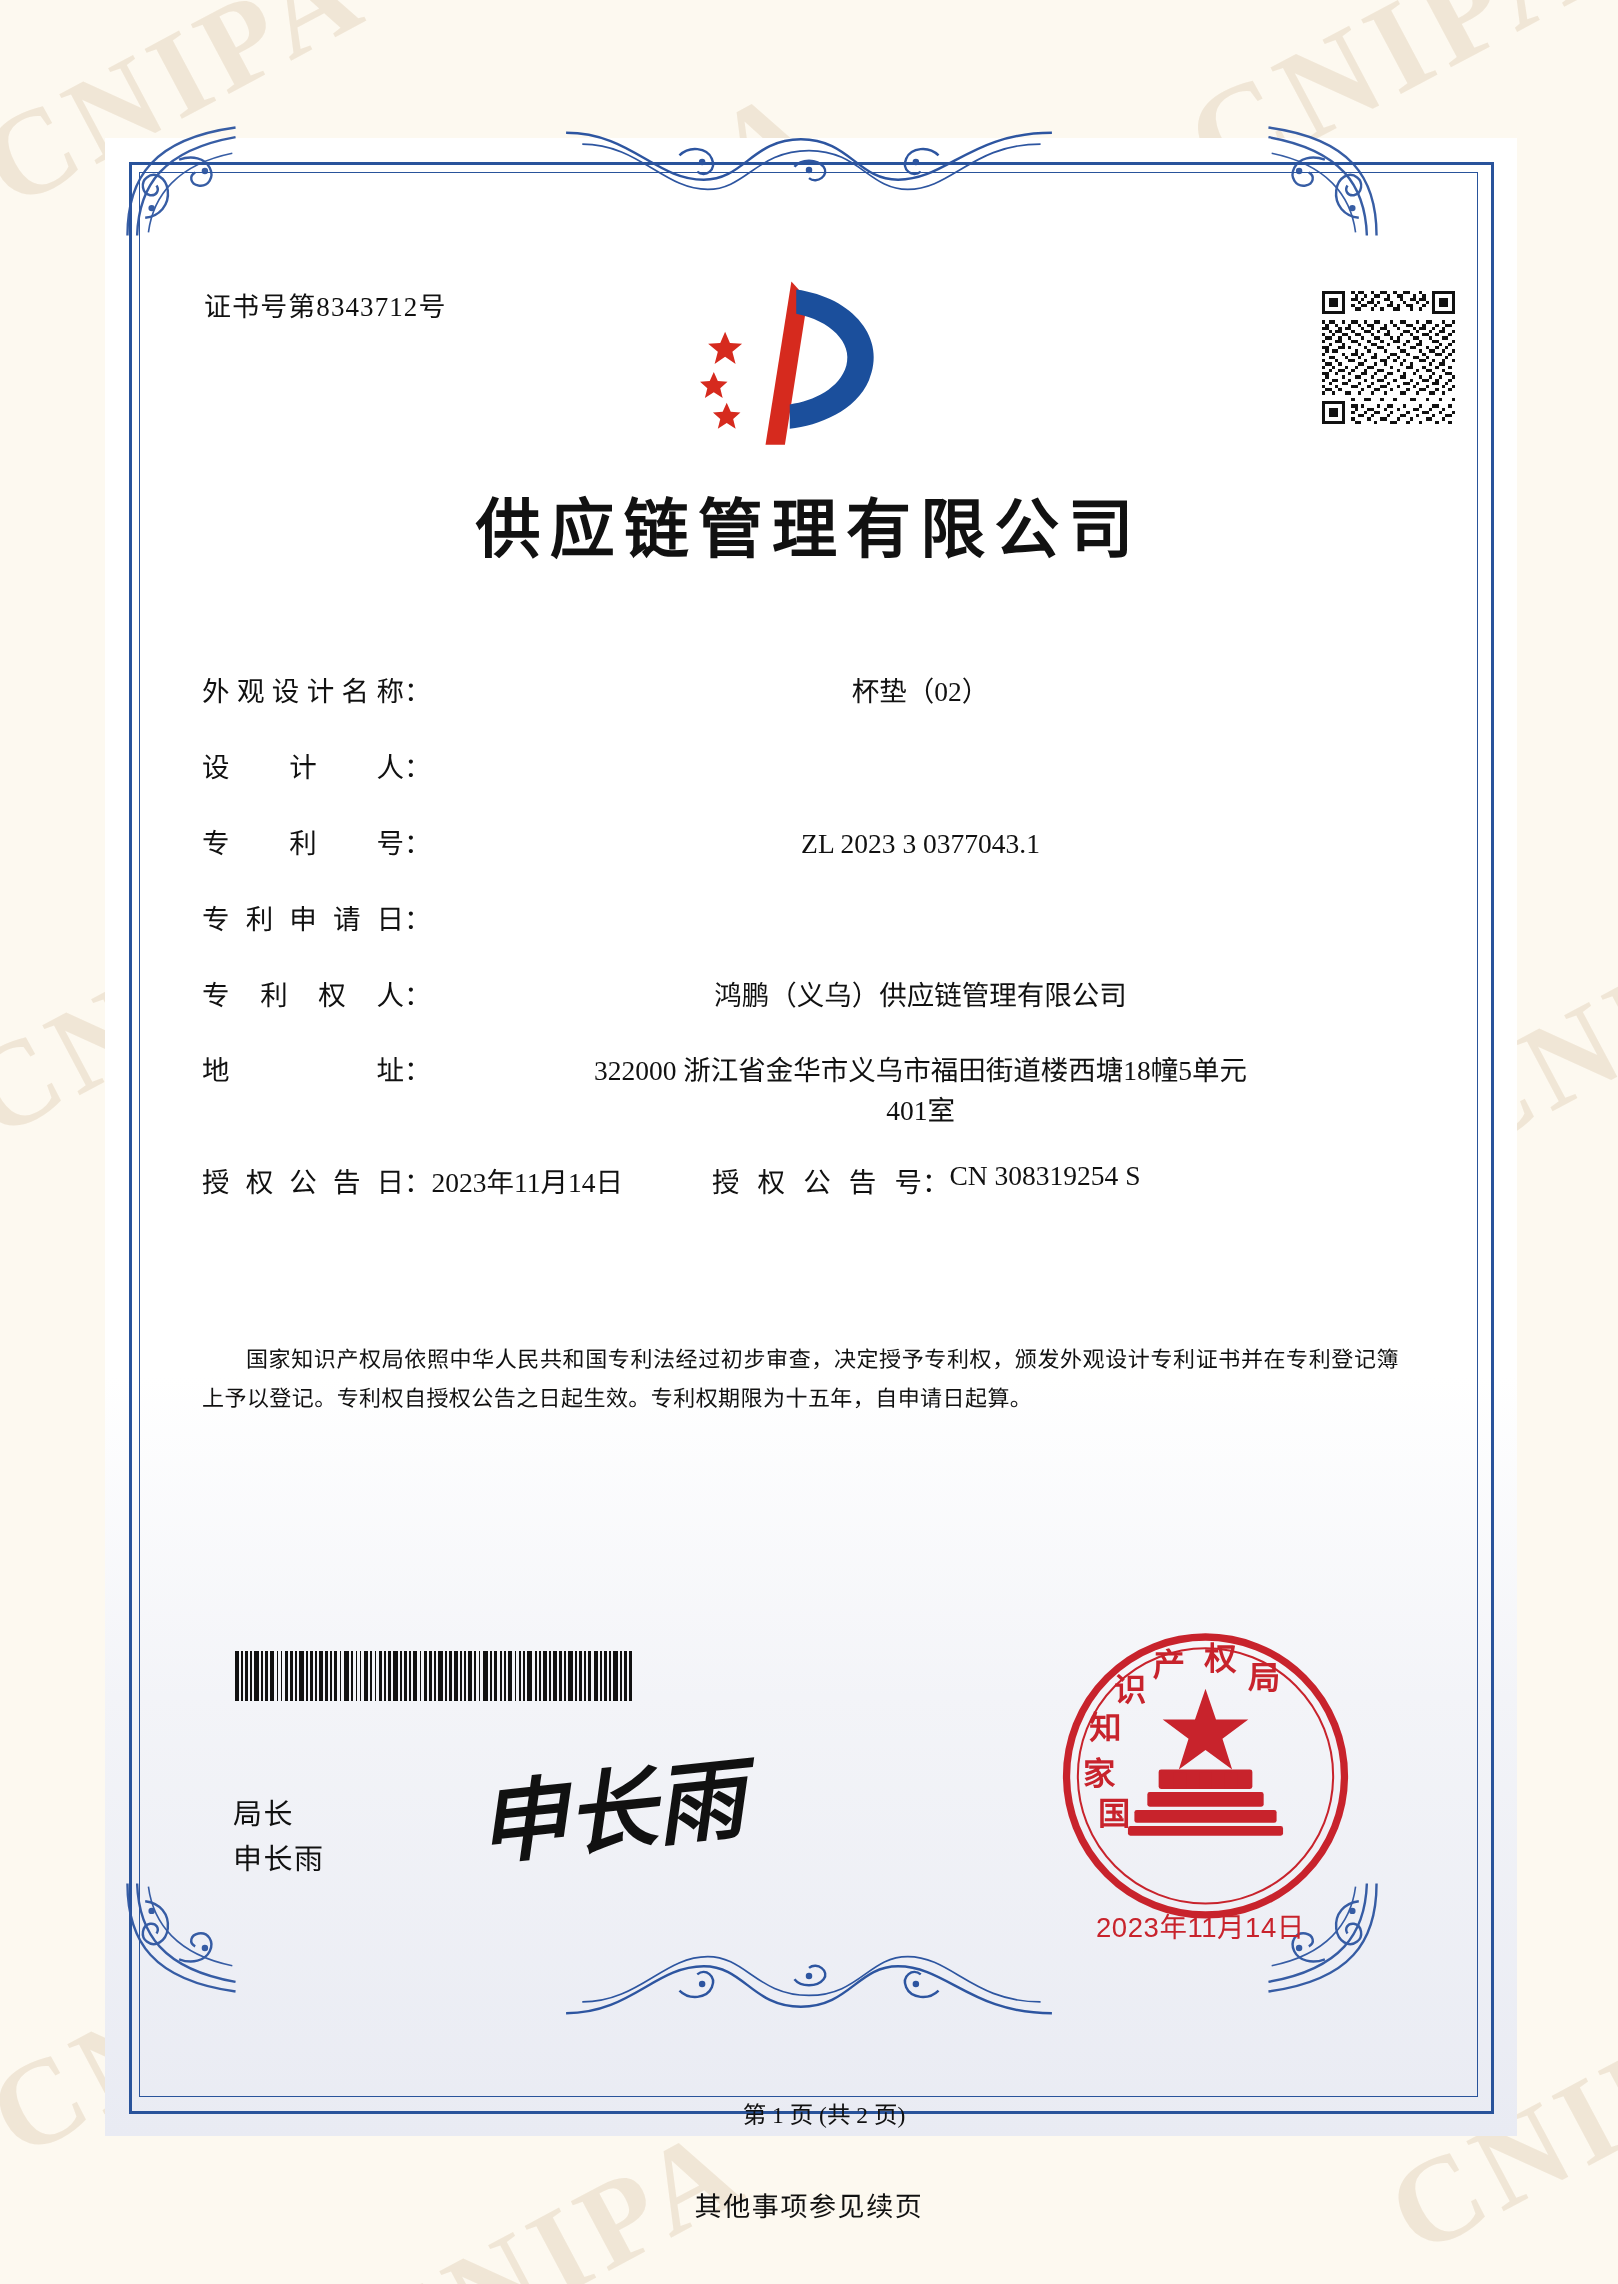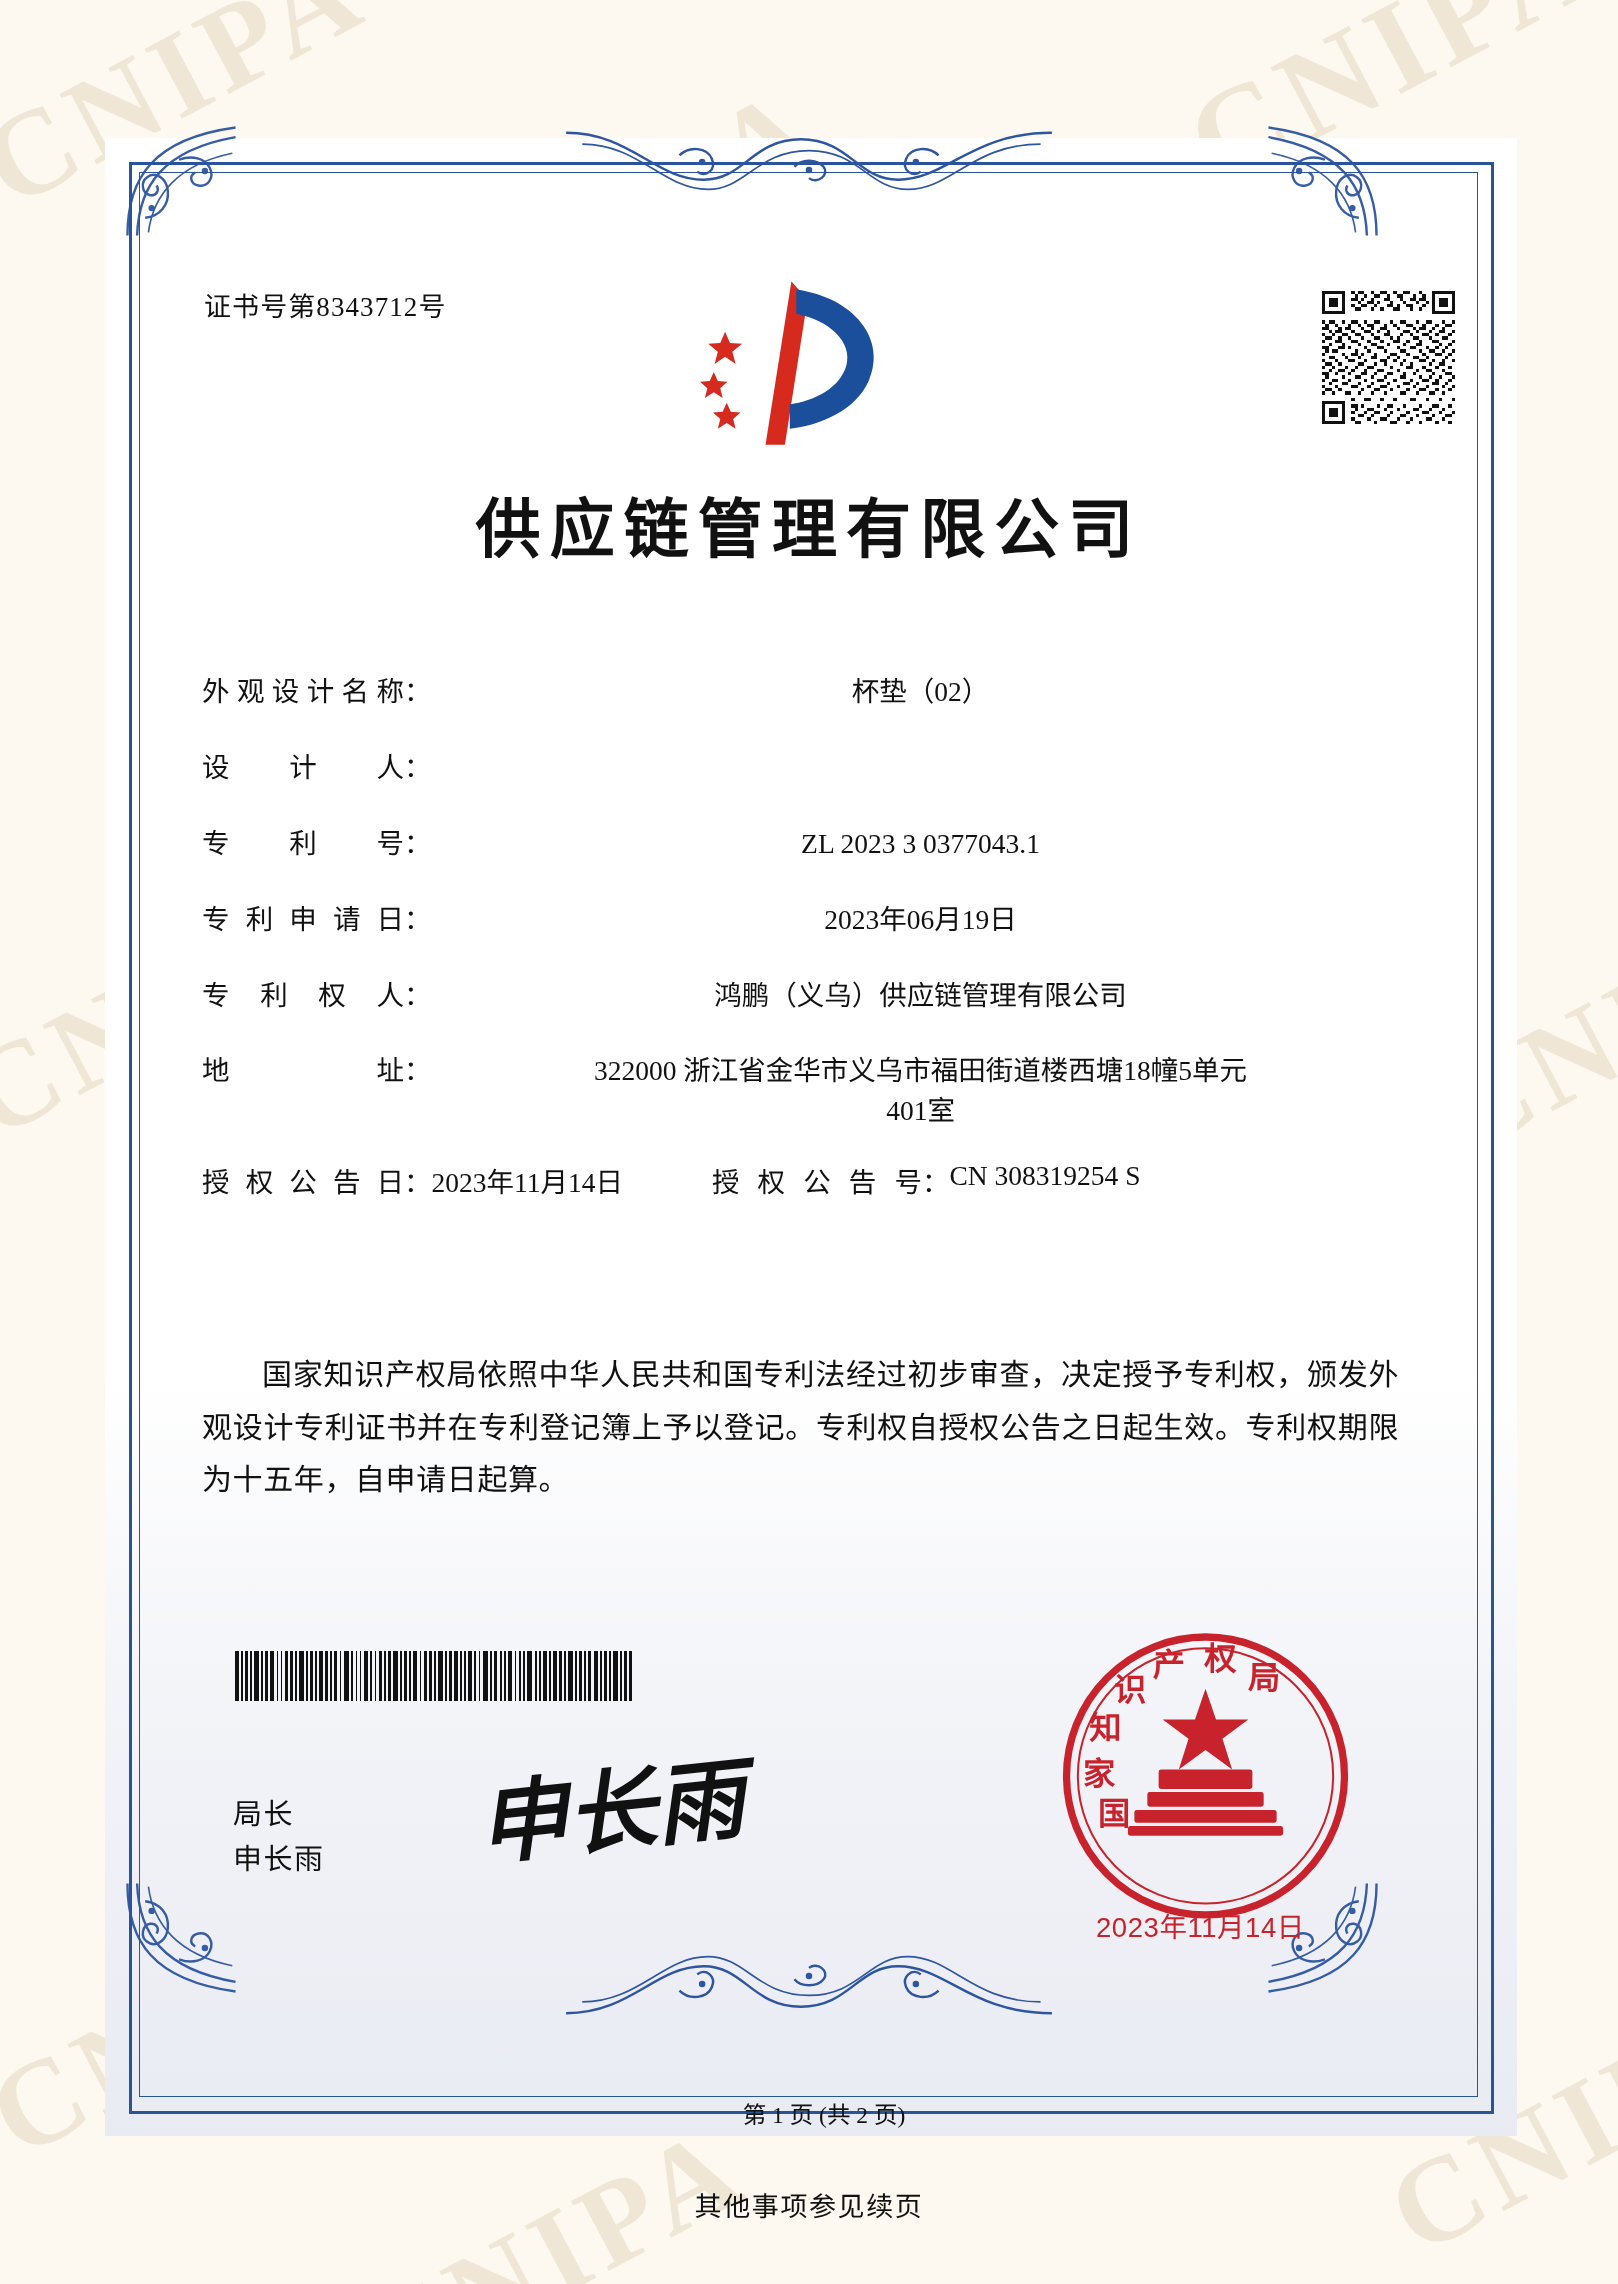--- a/index.html
+++ b/index.html
@@ -84,21 +84,21 @@
 
   .row-two{display:flex;align-items:flex-start;margin-bottom:32px;font-size:27.5px;color:#111;}
   .row-two .seg{display:flex;align-items:flex-start;}
   .row-two .seg .label{width:202px;flex:0 0 202px;display:flex;justify-content:space-between;}
   .row-two .seg2{margin-left:89px;}
   .row-two .seg2 .label{width:210px;flex:0 0 210px;}
 
   
   .paras{position:absolute;left:202px;top:1319px;width:1197px;z-index:6;}
   .para{
-    font-size:30px;line-height:1.75;color:#111;text-indent:2em;
+    font-size:22px;line-height:1.75;color:#111;text-indent:2em;
     margin-bottom:22.7px;text-align:justify;letter-spacing:.02em;
   }
 
   
   .barcode{position:absolute;left:235px;top:1651px;z-index:6;height:50px;display:flex;align-items:flex-end;}
   .barcode i{display:block;background:#111;height:50px;margin-right:2.4px;}
 
   
   .sig-label{
     position:absolute;left:233px;top:1792px;z-index:6;
@@ -630,21 +630,20 @@
 
   <div class="field">
     <div class="label">
       <span>专</span>
       <span>利</span>
       <span>申</span>
       <span>请</span>
       <span>日</span>
     </div>
     <div class="colon">：</div>
-    <div class="value">2023年06月19日</div>
   </div>
 
   <div class="field">
     <div class="label">
       <span>专</span>
       <span>利</span>
       <span>权</span>
       <span>人</span>
     </div>
     <div class="colon">：</div>

